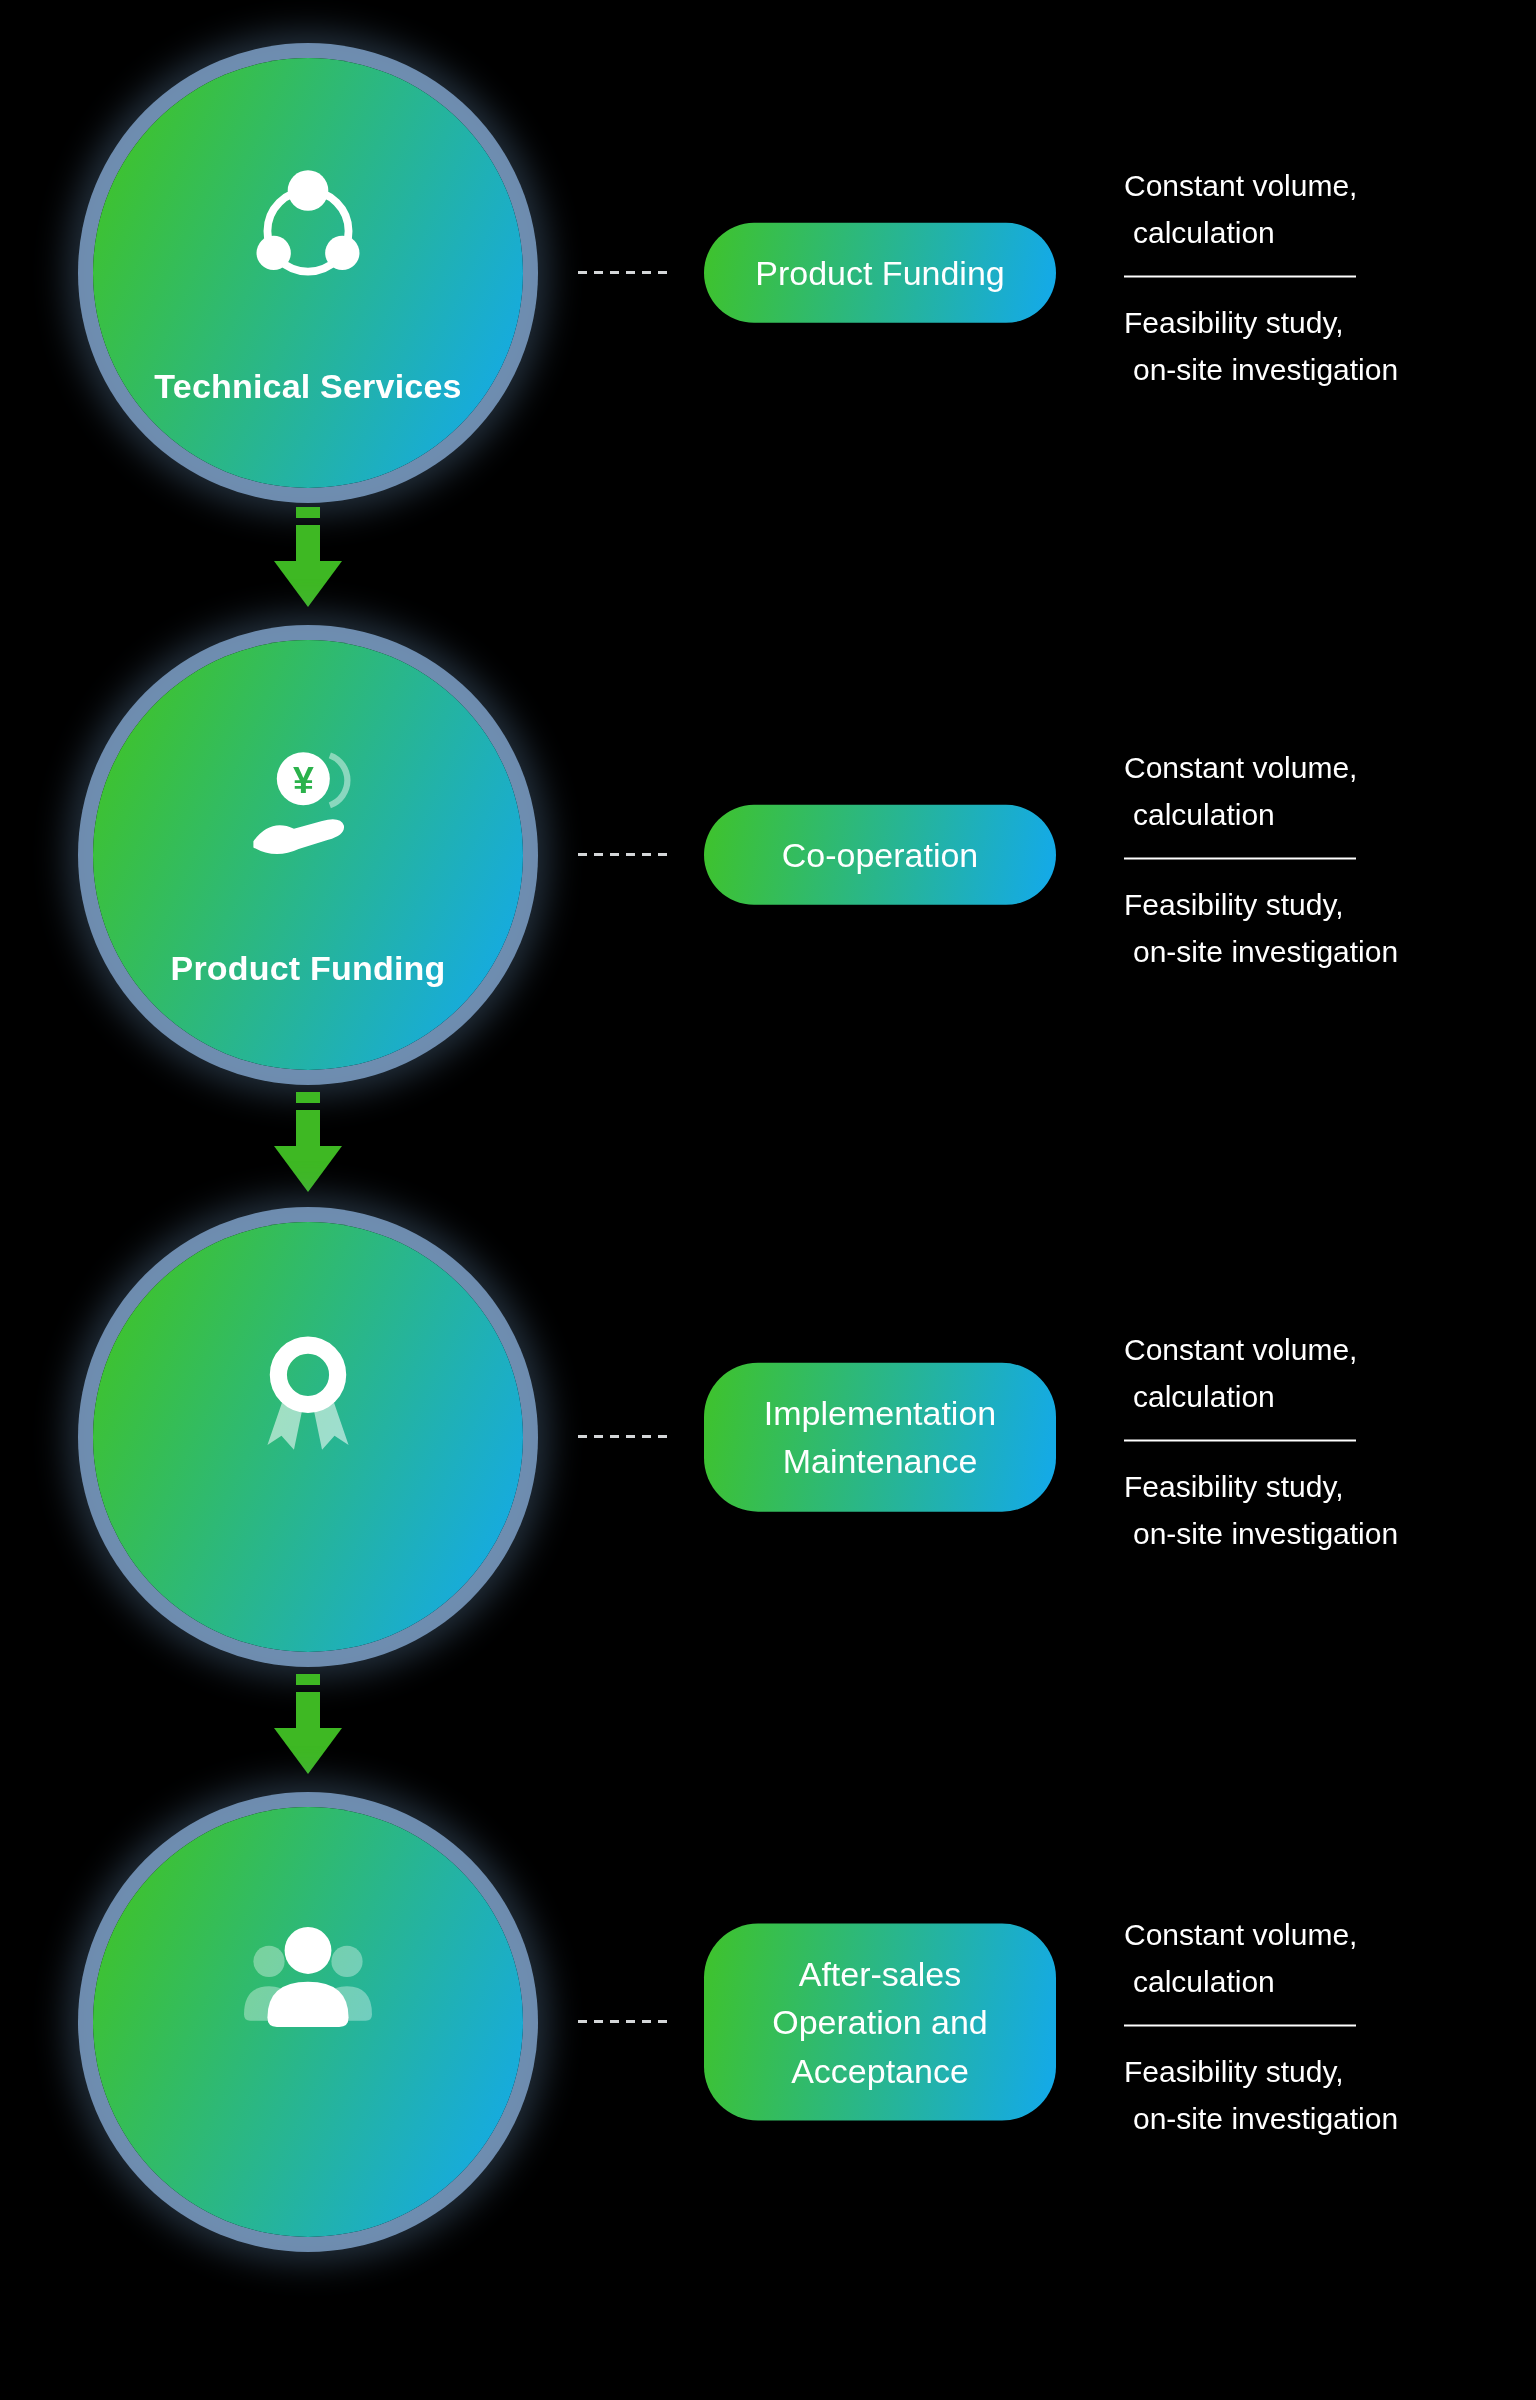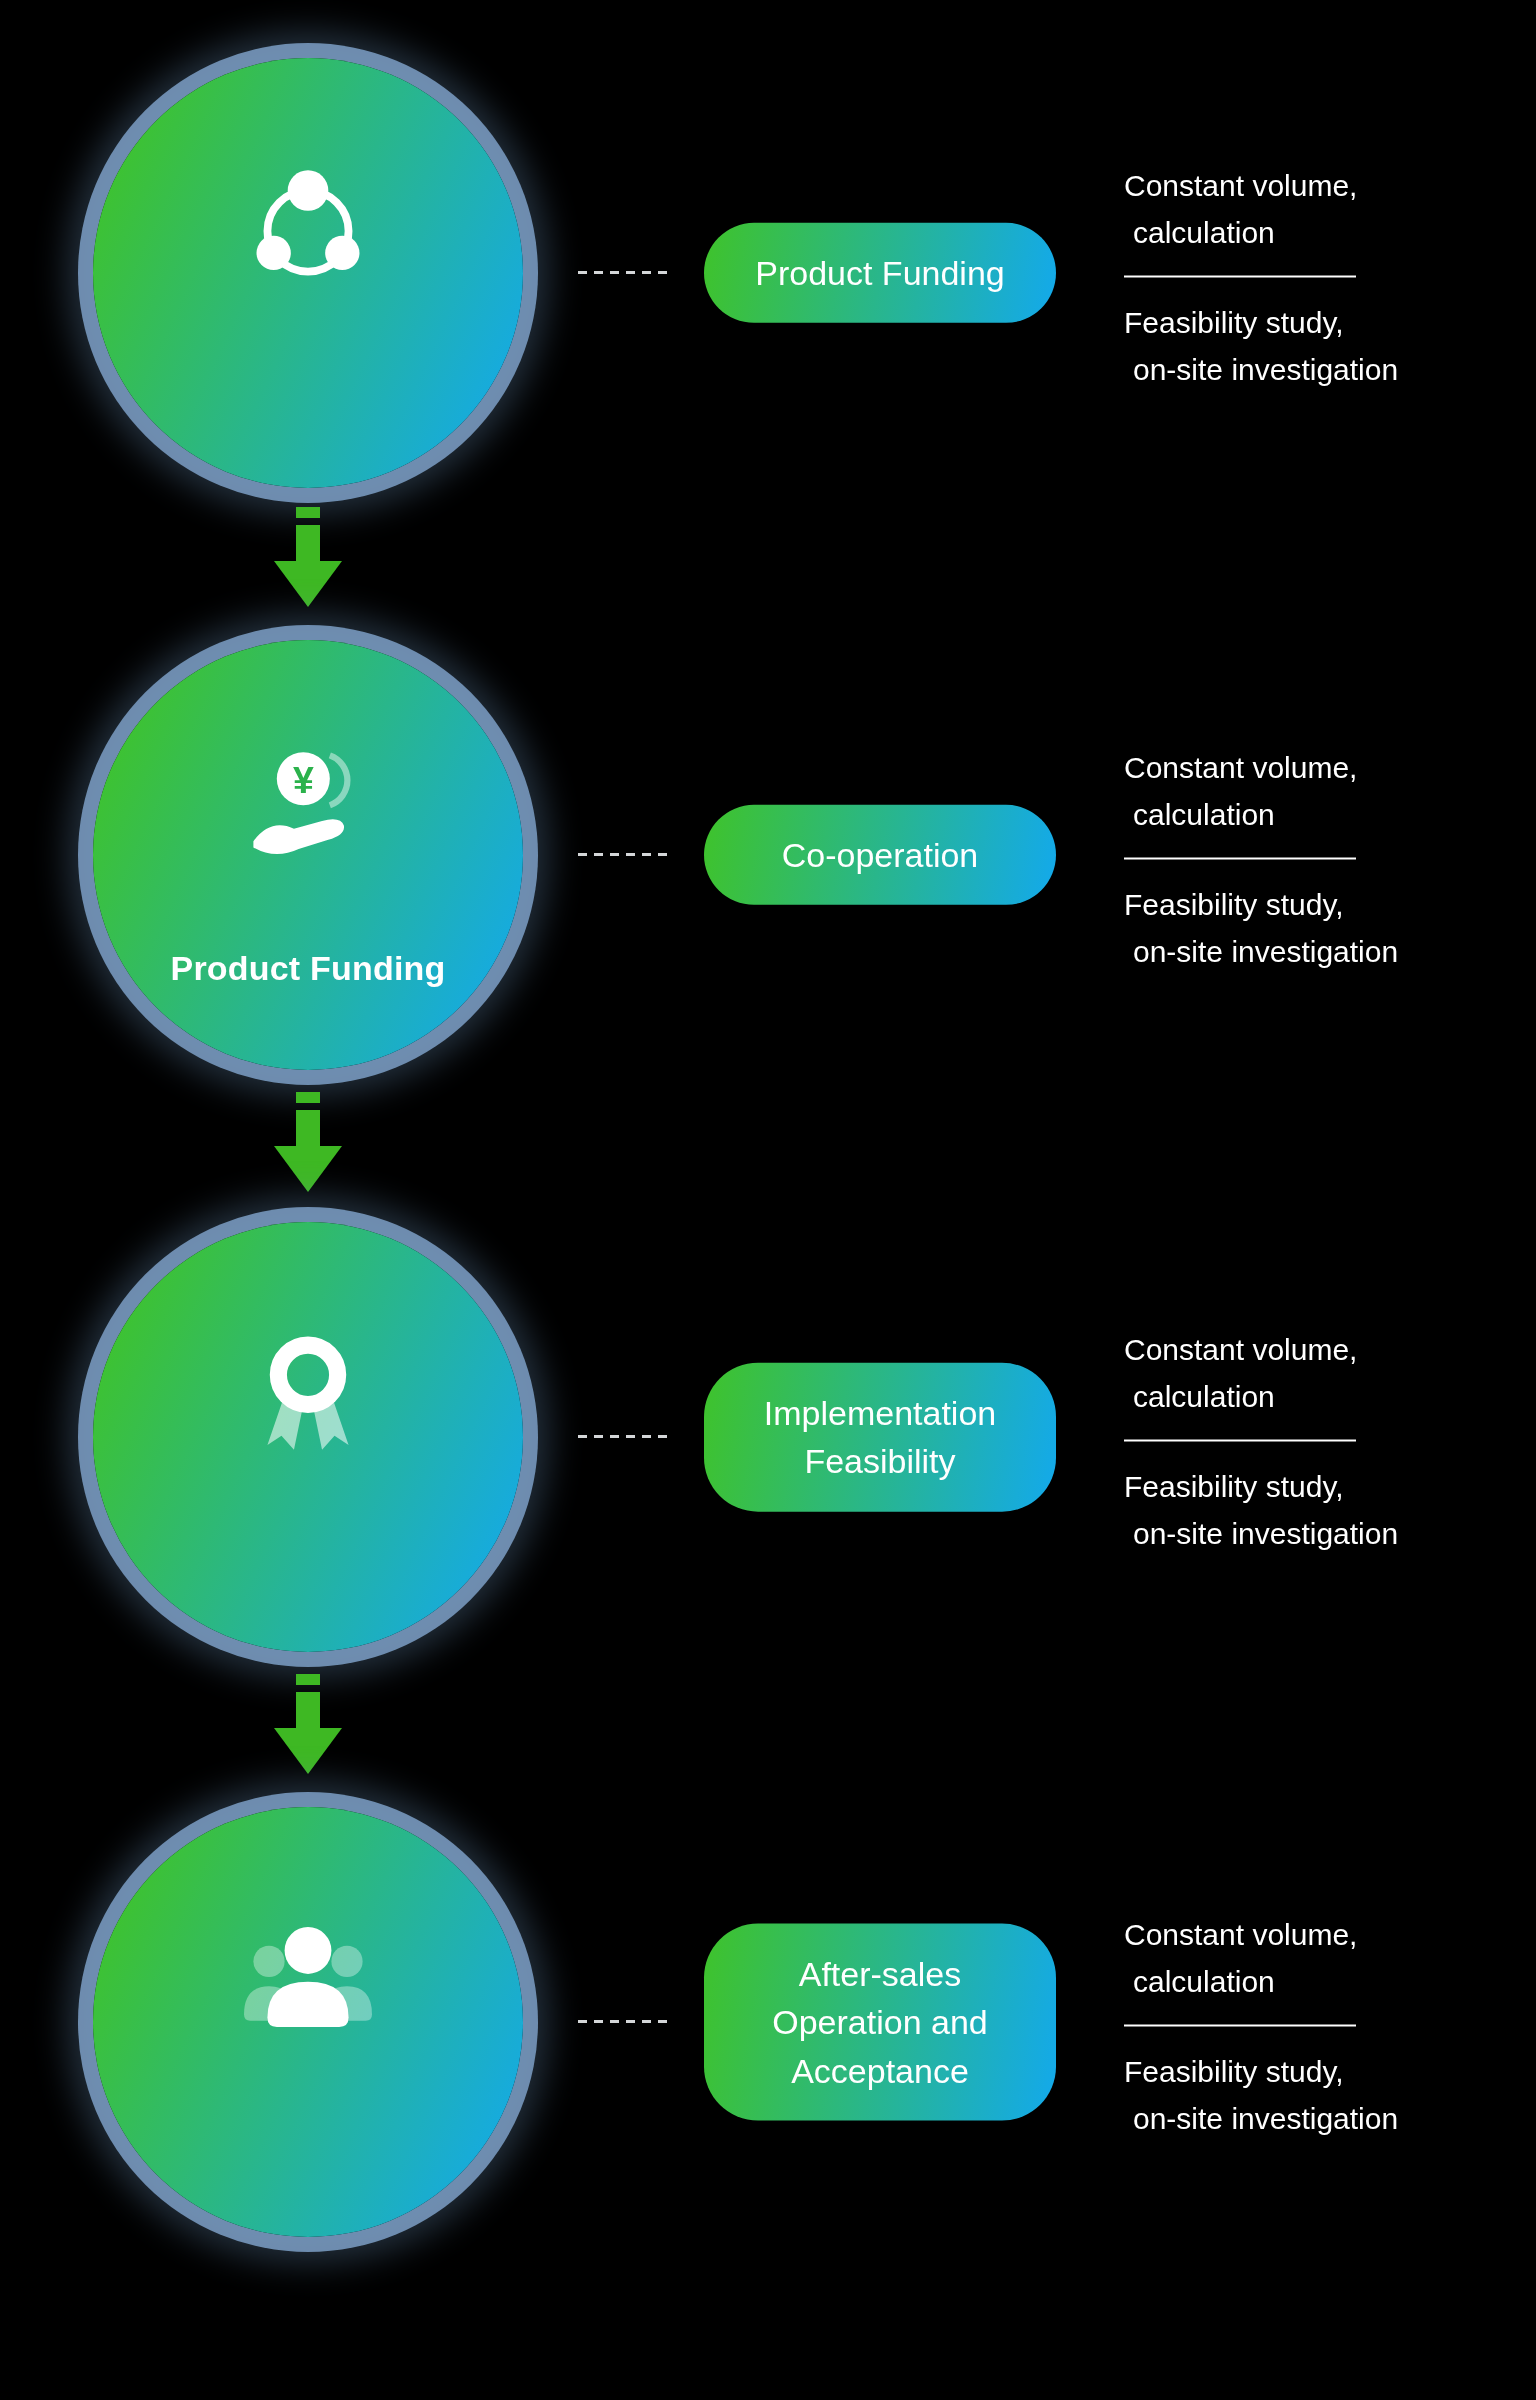--- a/index.html
+++ b/index.html
@@ -108,20 +108,21 @@
   <div class="stage" style="top:273px">
     <div class="circle">
       <div class="circle-icon">
         <svg viewBox="0 0 100 100" xmlns="http://www.w3.org/2000/svg">
           <circle cx="50" cy="52" r="26" fill="none" stroke="#ffffff" stroke-width="5"></circle>
           <circle cx="50" cy="26" r="13" fill="#ffffff"></circle>
           <circle cx="28" cy="66" r="11" fill="#ffffff"></circle>
           <circle cx="72" cy="66" r="11" fill="#ffffff"></circle>
         </svg>
       </div>
+      <div class="circle-label">Technical Services</div>
     </div>
     <div class="dash-connector"></div>
     <div class="pill">
       <span>Product Funding</span>
     </div>
     <div class="note">
       <div class="note-line">Constant volume,</div>
       <div class="note-line indent">calculation</div>
       <div class="note-divider"></div>
       <div class="note-line">Feasibility study,</div>
@@ -171,21 +172,21 @@
       <div class="circle-icon">
         <svg viewBox="0 0 100 100" xmlns="http://www.w3.org/2000/svg">
           <polygon points="35,52 47,58 41,87 33,78 24,84" fill="#ffffff" opacity="0.55"></polygon>
           <polygon points="65,52 53,58 59,87 67,78 76,84" fill="#ffffff" opacity="0.55"></polygon>
           <circle cx="50" cy="39" r="19" fill="none" stroke="#ffffff" stroke-width="11"></circle>
         </svg>
       </div>
     </div>
     <div class="dash-connector"></div>
     <div class="pill">
-      <span>Implementation Feasibility</span>
+      <span>Implementation Maintenance</span>
     </div>
     <div class="note">
       <div class="note-line">Constant volume,</div>
       <div class="note-line indent">calculation</div>
       <div class="note-divider"></div>
       <div class="note-line">Feasibility study,</div>
       <div class="note-line indent">on-site investigation</div>
     </div>
   </div>
 

